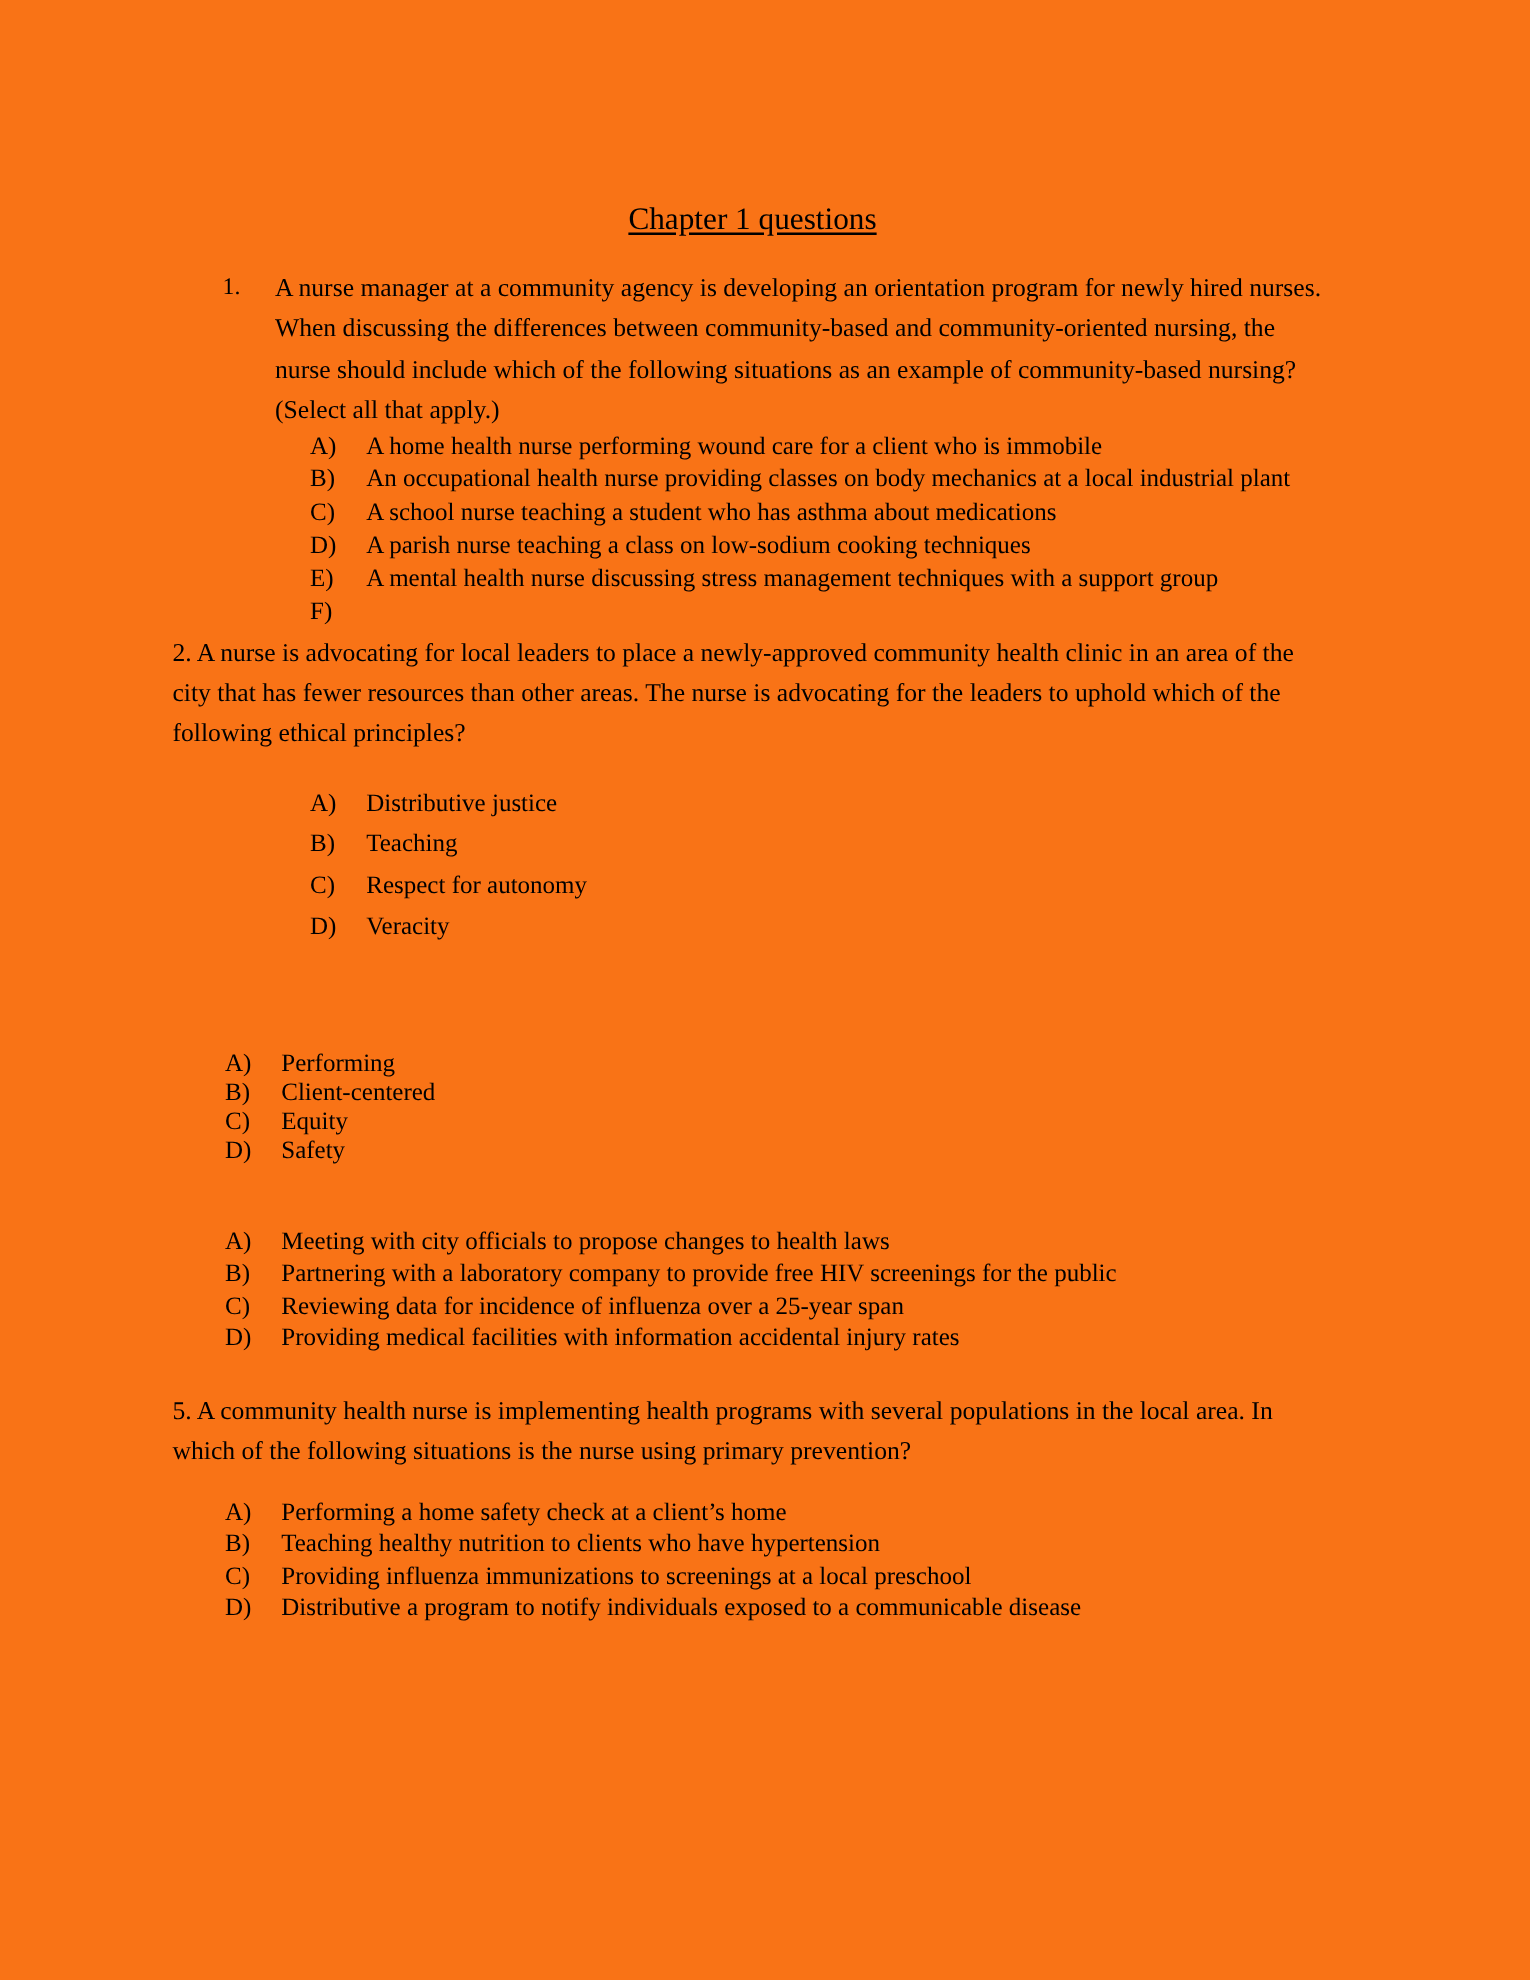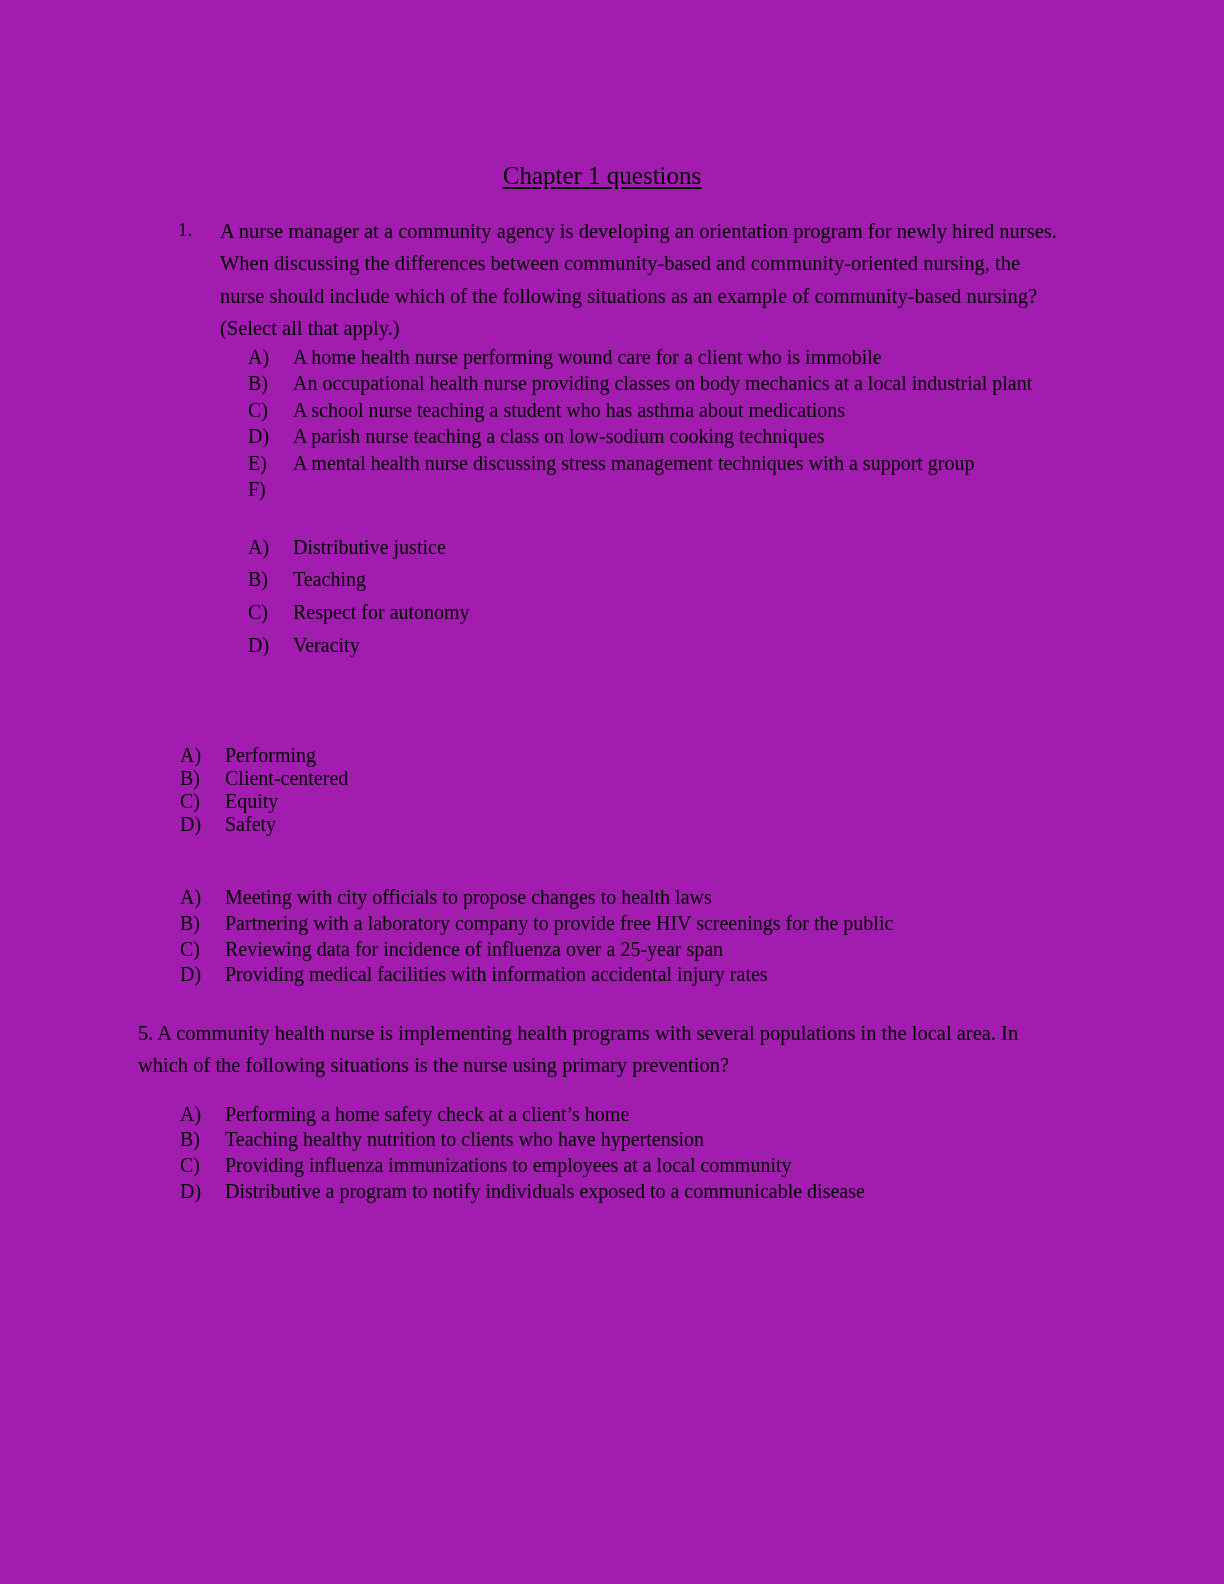--- a/index.html
+++ b/index.html
@@ -8,21 +8,21 @@
     background: #ffffff;
   }
   body {
     font-family: "Liberation Serif", "DejaVu Serif", serif;
     color: #000000;
   }
   .page {
     position: relative;
     width: 1224px;
     height: 1584px;
-    background: #a21caf;
+    background: #f97316;
     overflow: hidden;
     box-sizing: border-box;
     padding: 0;
   }
   .doc-body {
     position: absolute;
     left: 138px;
     top: 160px;
     width: 928px;
   }
@@ -155,20 +155,21 @@
         <span class="otext">A mental health nurse discussing stress management techniques with a support group</span>
       </li>
       <li class="opt">
         <span class="letter">F)</span>
         <span class="otext"></span>
       </li>
     </ul>
 
     <div class="gap-1"></div>
 
+    <p class="qblock q-plain">2.  A nurse is advocating for local leaders to place a newly-approved community health clinic in an area of the city that has fewer resources than other areas. The nurse is advocating for the leaders to uphold which of the following ethical principles?</p>
 
     <div class="gap-2"></div>
 
     <ul class="opts opts-deep-loose">
       <li class="opt">
         <span class="letter">A)</span>
         <span class="otext">Distributive justice</span>
       </li>
       <li class="opt">
         <span class="letter">B)</span>
@@ -242,21 +243,21 @@
       <li class="opt">
         <span class="letter">A)</span>
         <span class="otext">Performing a home safety check at a client’s home</span>
       </li>
       <li class="opt">
         <span class="letter">B)</span>
         <span class="otext">Teaching healthy nutrition to clients who have hypertension</span>
       </li>
       <li class="opt">
         <span class="letter">C)</span>
-        <span class="otext">Providing influenza immunizations to employees at a local community</span>
+        <span class="otext">Providing influenza immunizations to screenings at a local preschool</span>
       </li>
       <li class="opt">
         <span class="letter">D)</span>
         <span class="otext">Distributive a program to notify individuals exposed to a communicable disease</span>
       </li>
     </ul>
 
   </div>
 </div>
 

